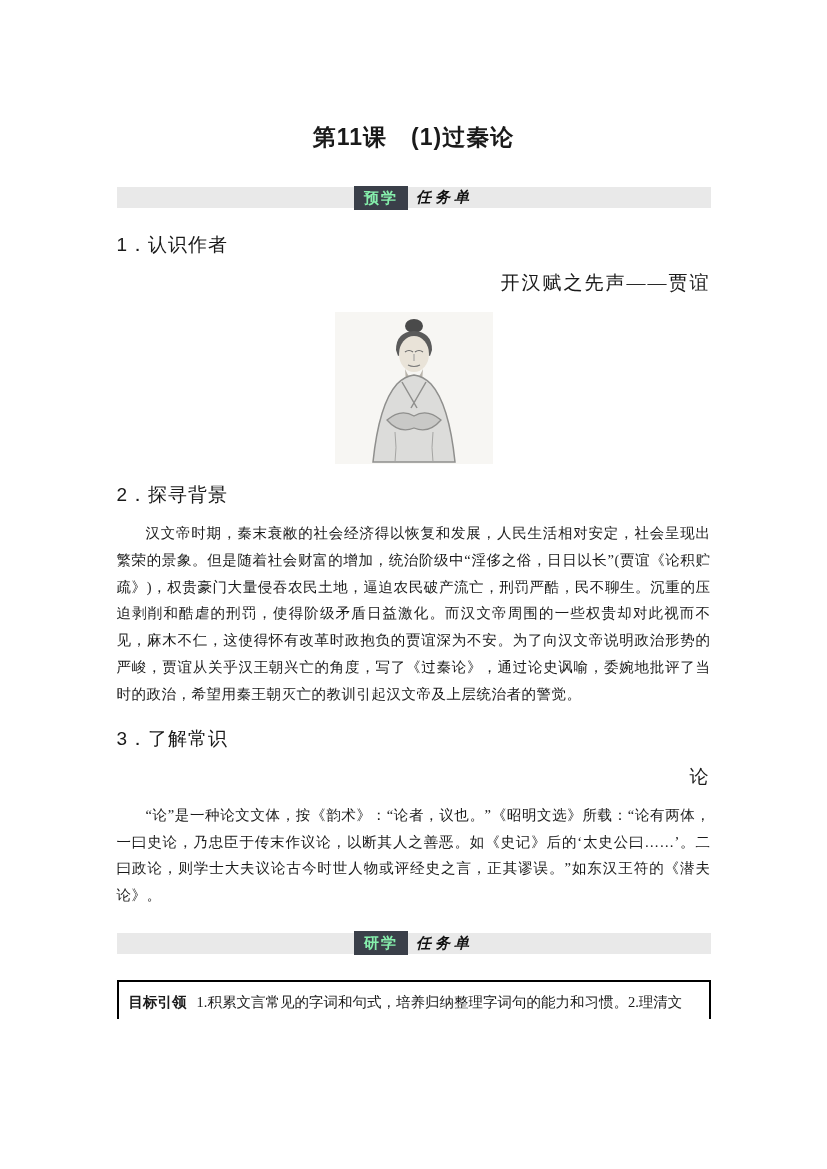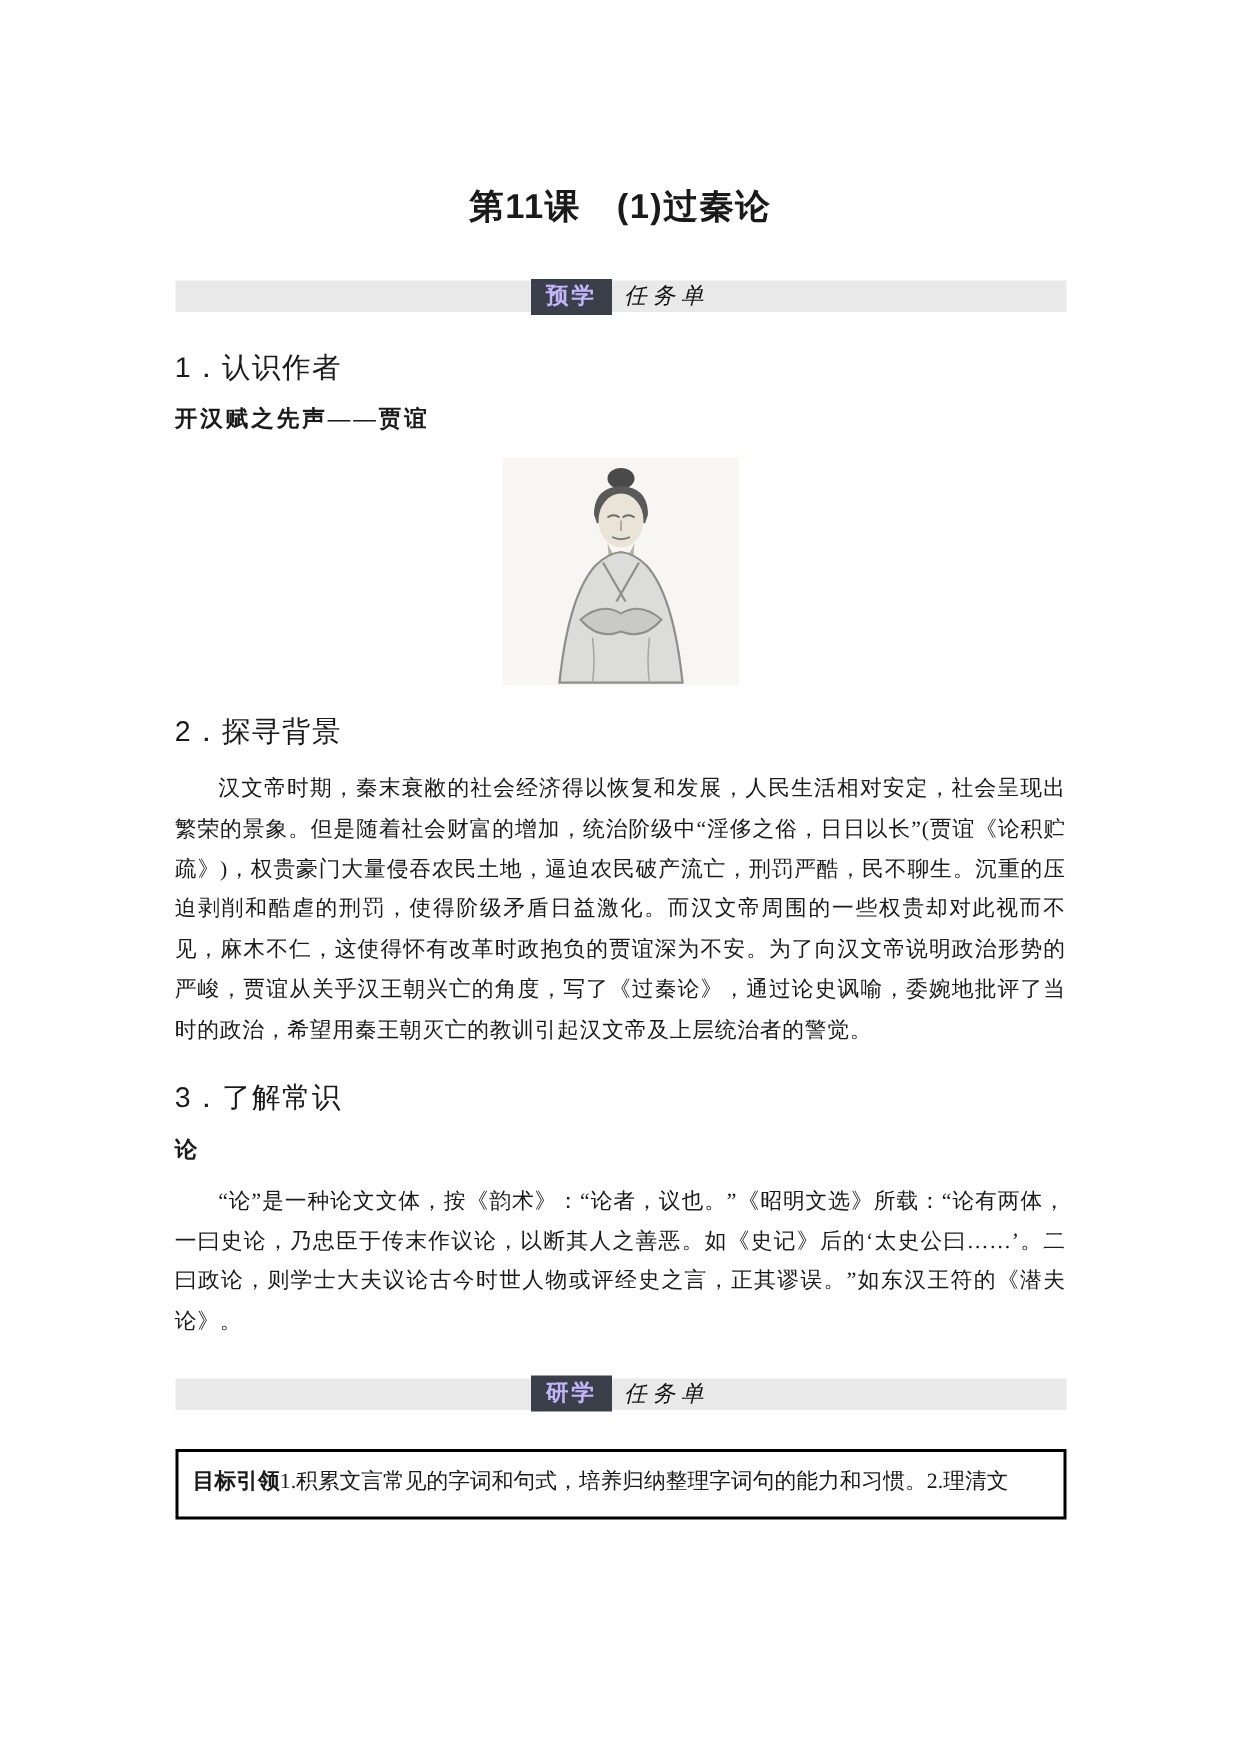--- a/index.html
+++ b/index.html
@@ -13,51 +13,52 @@
   .doc-title{
     text-align:center;font-size:23px;font-weight:bold;
     font-family:"Liberation Sans","DejaVu Sans",sans-serif;
     letter-spacing:1px;margin:0 0 34px 0;
   }
   .banner{
     background:#e9e9e9;height:21px;margin:0 0 24px 0;
     display:flex;align-items:center;justify-content:center;position:relative;
   }
   .banner .tag{
-    background:#3a3f49;color:#c4b5fd;font-weight:bold;
+    background:#3a3f49;color:#86efac;font-weight:bold;
     font-family:"Liberation Sans","DejaVu Sans",sans-serif;
     font-size:15px;padding:3px 10px;line-height:1.2;
     letter-spacing:2px;
   }
   .banner .script{
-    font-style:italic;font-weight:normal;font-size:15px;color:#111;
+    font-style:italic;font-weight:bold;font-size:15px;color:#111;
     margin-left:8px;letter-spacing:4px;
     font-family:"Liberation Serif","DejaVu Serif",serif;
   }
   .sec-heading{
     font-family:"Liberation Sans","DejaVu Sans",sans-serif;
     font-size:19px;margin:18px 0 12px 0;letter-spacing:1px;
   }
   .sub-title{
-    text-align:left;font-weight:bold;font-size:15px;
+    text-align:right;font-weight:normal;font-size:19px;
     margin:10px 0 12px 0;letter-spacing:2px;
   }
   .para{
     font-size:14.5px;line-height:1.85;text-align:justify;
     text-indent:2em;margin:0 0 2px 0;letter-spacing:0.5px;
   }
   .portrait-wrap{display:flex;justify-content:center;margin:16px 0 14px 0;}
   .portrait{width:158px;height:152px;display:block;}
   .goal-box{
     border:2px solid #000;margin-top:26px;padding:8px 10px 10px 10px;
     font-size:14.5px;line-height:1.7;
   }
   .goal-box .label{
     font-weight:bold;
     font-family:Liberation Serif, serif;
+    margin-right:10px;
   }
 </style>
 </head>
 <body>
 
 <div class="page">
   <div class="content">
 
     <h1 class="doc-title">第11课　(1)过秦论</h1>
 

